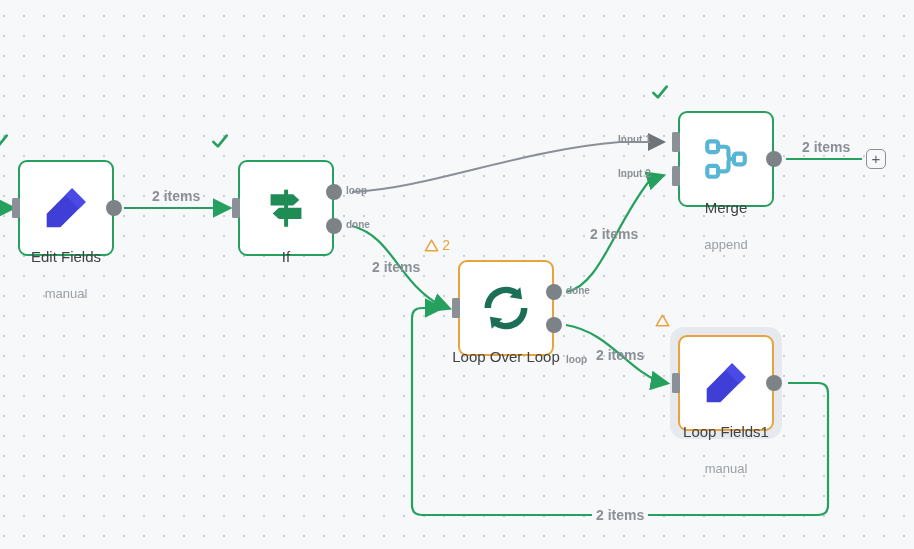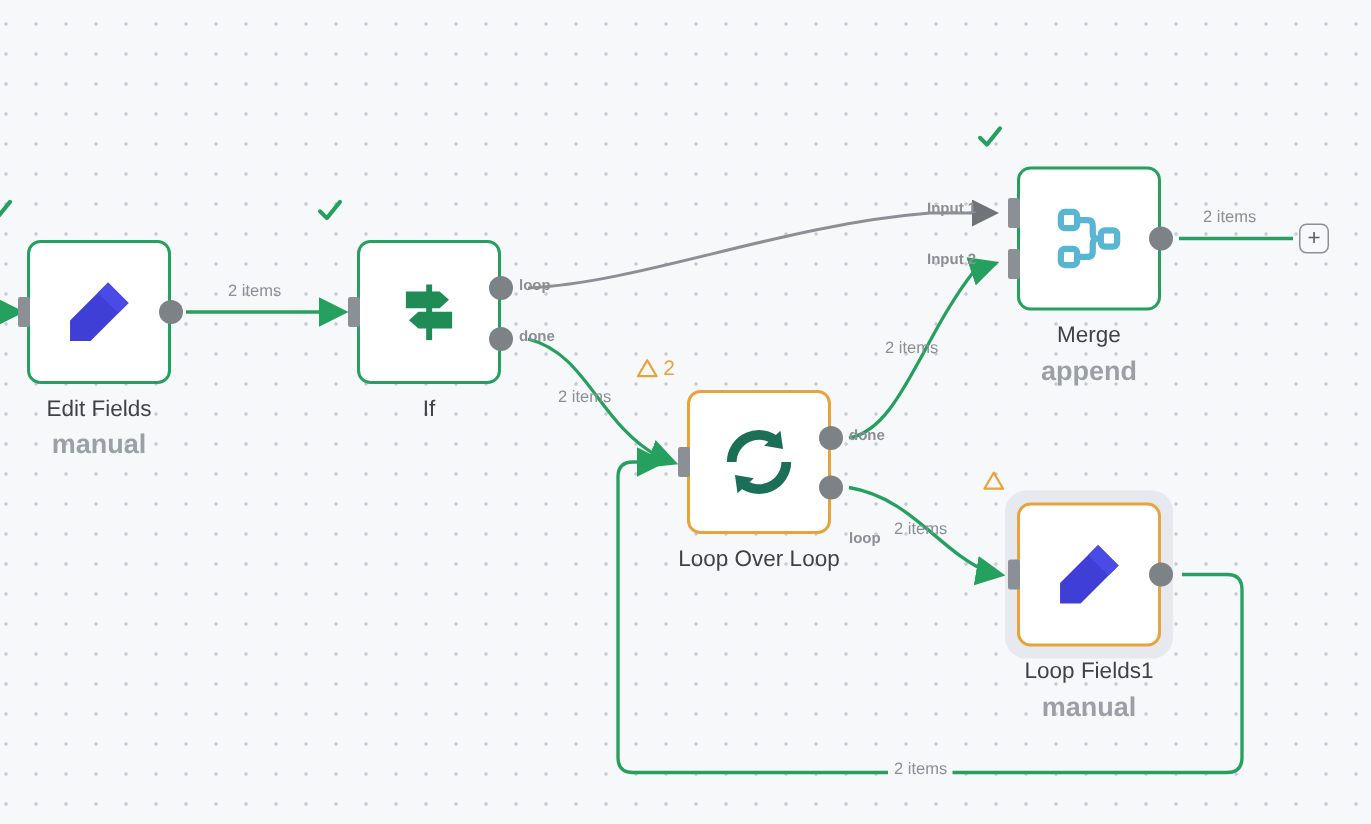--- a/index.html
+++ b/index.html
@@ -32,46 +32,45 @@
     position:absolute;left:-8px;top:-8px;
     width:112px;height:112px;
     background:#e6e9ee;
     border-radius:14px;
   }
   .nicon{
     position:absolute;left:0;top:0;width:96px;height:96px;
     display:flex;align-items:center;justify-content:center;
   }
   .ntitle{
-    position:absolute;top:104px;left:-52px;width:200px;
+    position:absolute;top:88px;left:-52px;width:200px;
     text-align:center;font-size:15px;color:#3f4346;
     white-space:nowrap;
   }
   .nsub{
     position:absolute;top:126px;left:-52px;width:200px;
-    text-align:center;font-size:18px;color:#9aa0a6;
+    text-align:center;font-size:13px;color:#9aa0a6;
     white-space:nowrap;
-    font-weight:bold;
   }
   .statusmark{position:absolute;right:8px;bottom:5px;}
   .warnmark{position:absolute;right:8px;bottom:7px;display:flex;align-items:center;gap:3px;color:#e8a33d;font-size:14px;}
 
   .port{
     position:absolute;width:8px;height:20px;background:#8b9096;border-radius:1.5px;
   }
   .outdot{
     position:absolute;width:16px;height:16px;border-radius:50%;background:#7d8287;
   }
   .plusbtn{
     position:absolute;width:20px;height:20px;box-sizing:border-box;
     border:1.5px solid #8b9096;border-radius:5px;background:#f7f8fa;
     color:#5c6166;font-size:15px;line-height:17px;text-align:center;
   }
   .elabel{
-    position:absolute;font-size:11px;color:#8a9096;white-space:nowrap;
+    position:absolute;font-size:14px;color:#8a9096;white-space:nowrap;font-weight:bold;
   }
   .portlabel{
     position:absolute;font-size:10px;color:#8a9096;white-space:nowrap;font-weight:bold;
   }
 </style>
 </head>
 <body>
 
 <div id="canvas">
 

